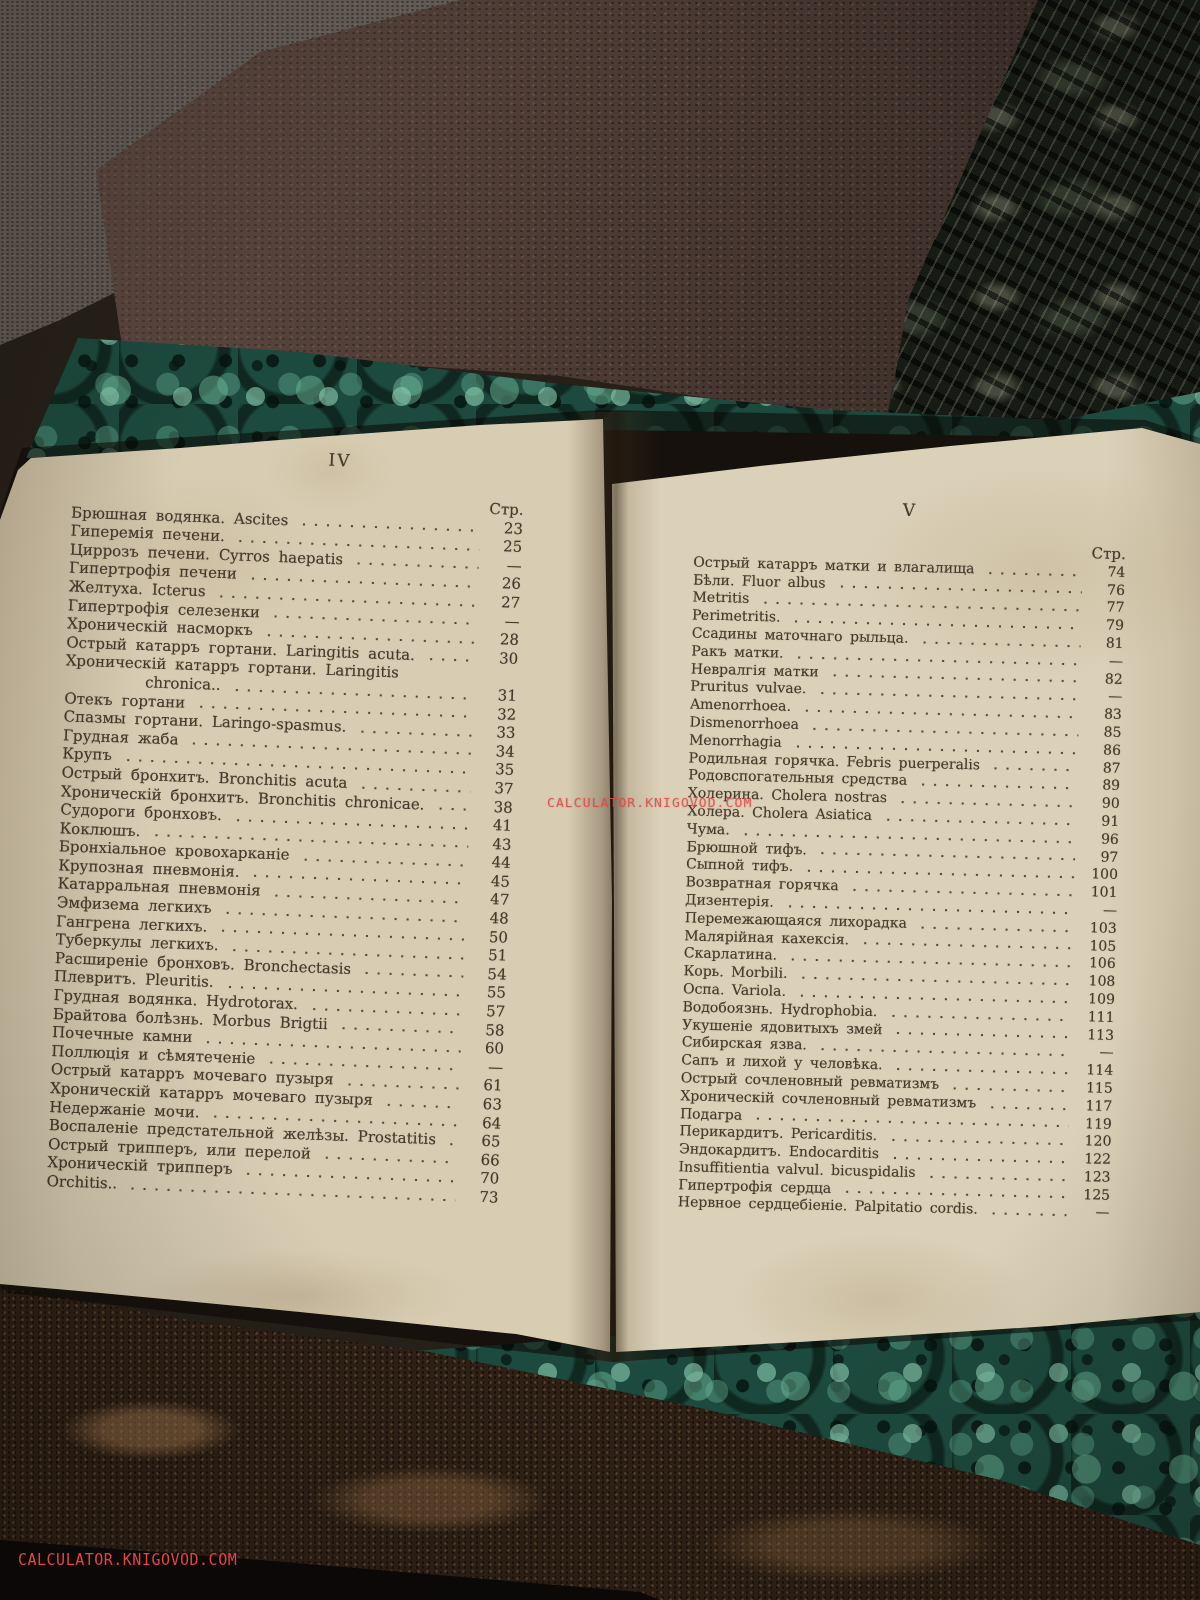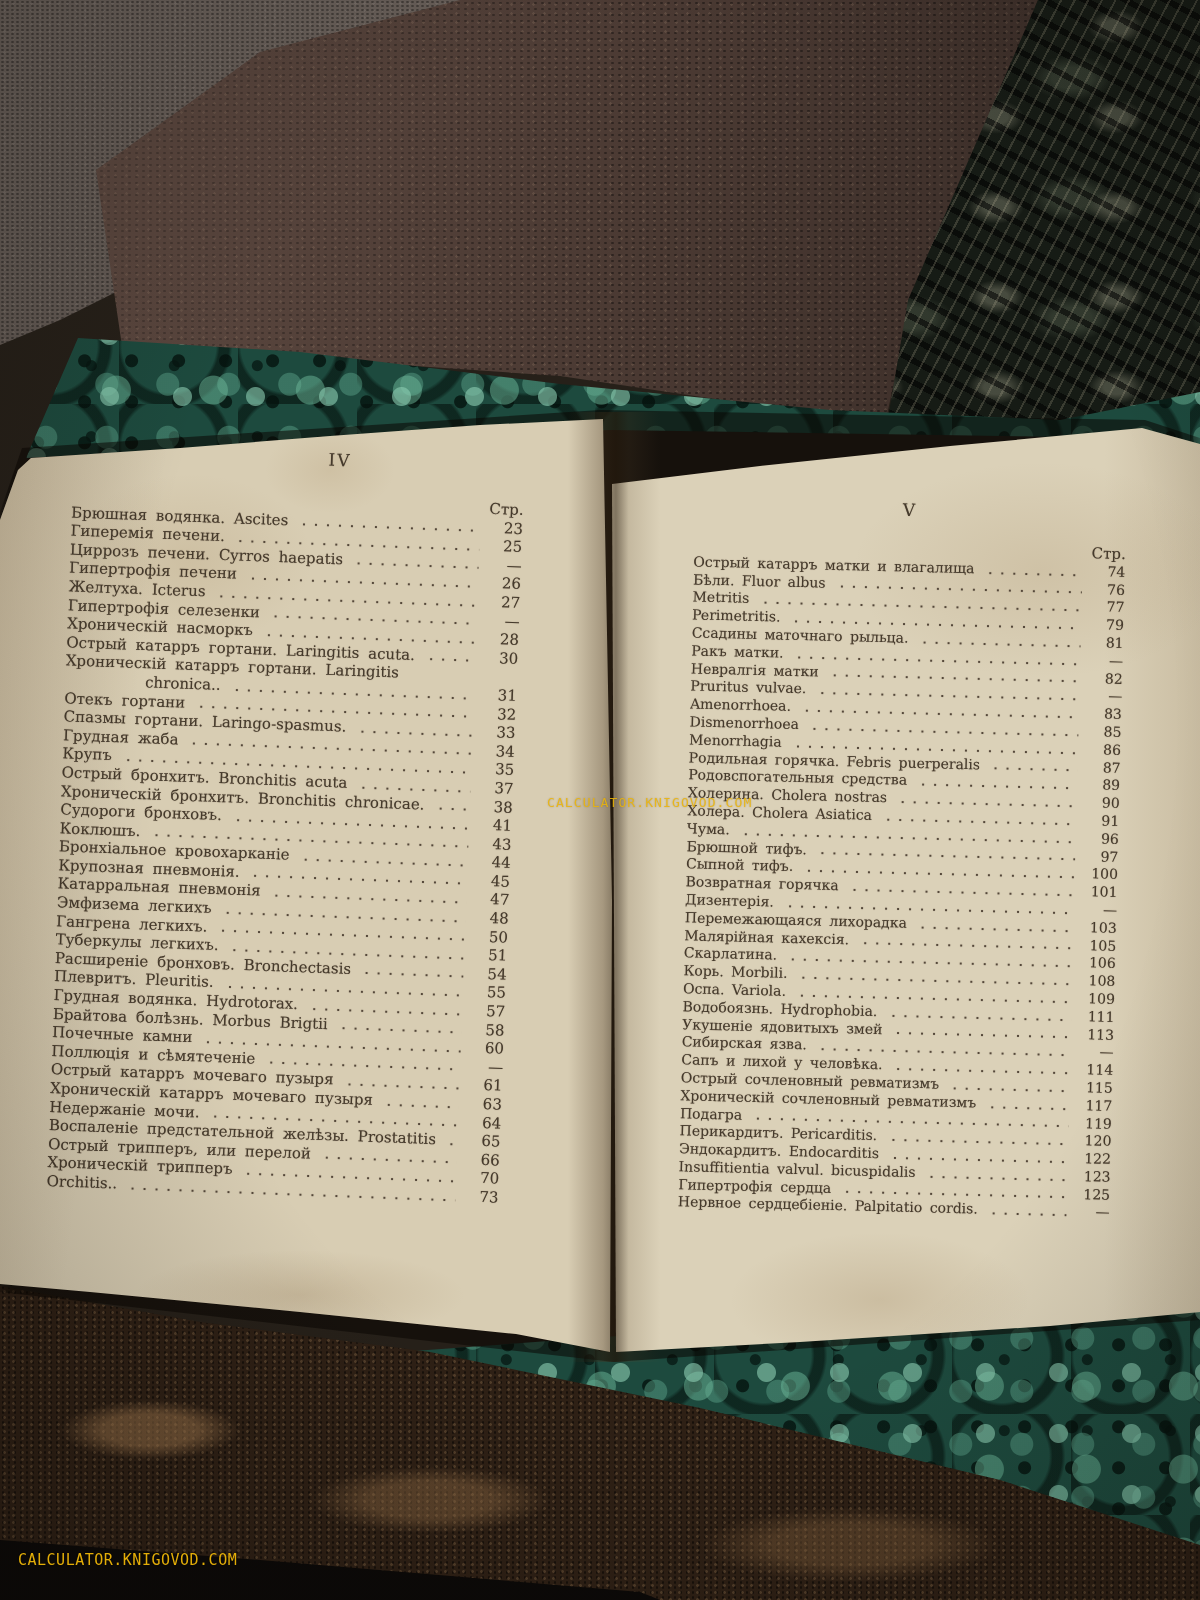--- a/index.html
+++ b/index.html
@@ -133,21 +133,21 @@
     flex:1 1 auto;height:11px;margin:0 5px 0 7px;align-self:flex-end;
     background-image:radial-gradient(circle, #55483a 1.2px, rgba(85,72,58,0) 1.6px);
     background-size:12px 12px;background-position:3px 55%;background-repeat:repeat-x;
   }
   .toc-row .pg{flex:0 0 38px;text-align:right;}
   .toc-row.indent{padding-left:80px;}
   .toc-row.no-dots .dots{background:none;}
   .toc-row.no-dots .pg{flex-basis:10px;}
   
   .wm{
-    font-family:"DejaVu Sans Mono", monospace;color:#eab308;
+    font-family:"DejaVu Sans Mono", monospace;color:#ef4444;
     text-shadow:0 0 2px rgba(0,0,0,.25);
   }
   .wm-center{left:547px;top:795px;font-size:13px;letter-spacing:1.1px;opacity:.88;}
   .wm-bottom{left:18px;top:1551px;font-size:15px;letter-spacing:.5px;opacity:.97;}
   .vignette{
     inset:0;pointer-events:none;
     background:radial-gradient(ellipse at 55% 45%, rgba(0,0,0,0) 55%, rgba(12,8,4,.28) 100%);
   }
 </style>
 </head>

